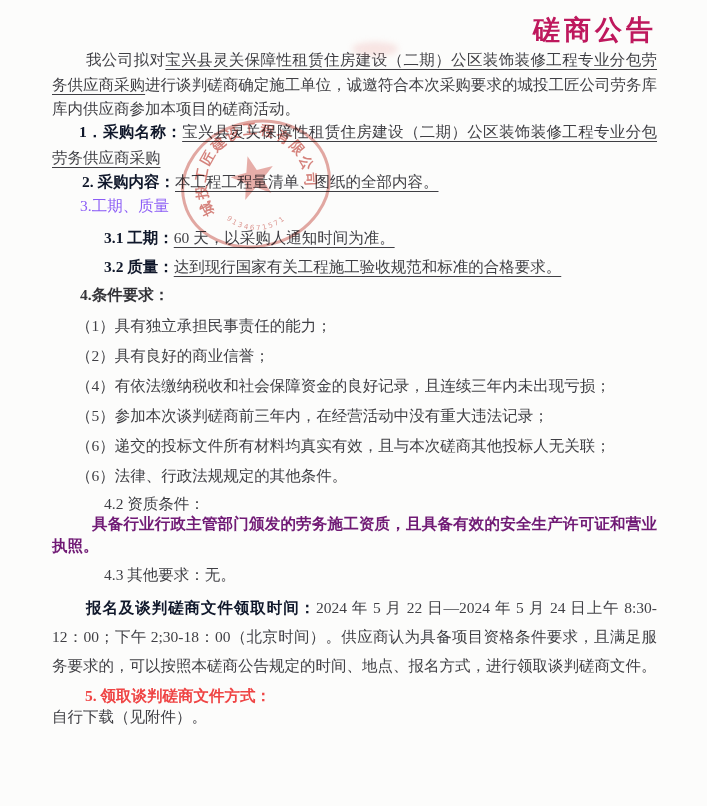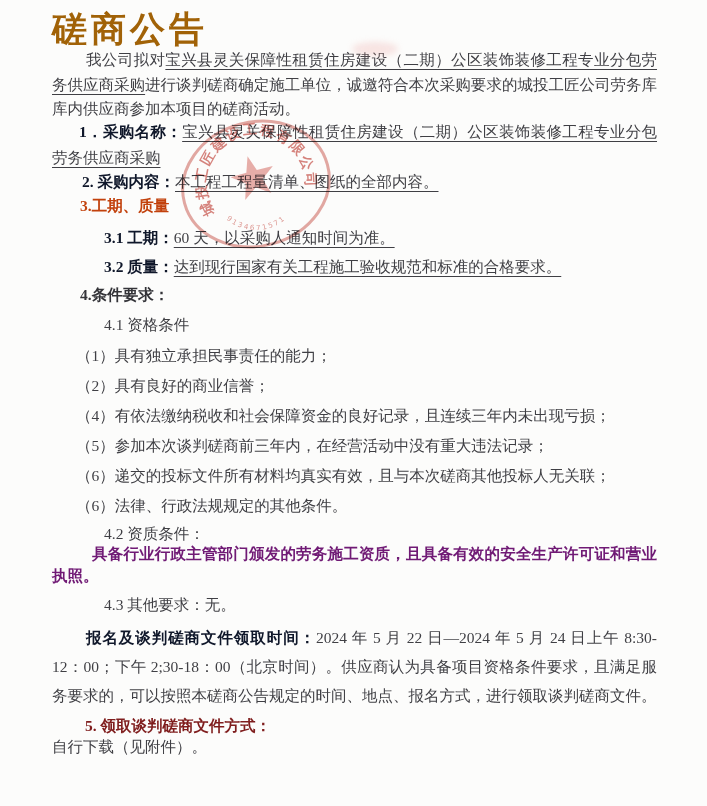--- a/index.html
+++ b/index.html
@@ -5,41 +5,41 @@
   html,body{margin:0;padding:0}
   body{
     width:707px;height:806px;position:relative;overflow:hidden;
     background:#fcfcfb;color:#3f3f44;
     font-family:"Liberation Serif","DejaVu Serif",serif;
     font-size:15.5px;
   }
   .doc{padding:0 50px 0 52px}
   p{margin:0}
   h1.title{
-    margin:12px 0 0;text-align:left;font-weight:700;color:#a16207;
-    font-size:35px;line-height:36px;letter-spacing:4px;
+    margin:12px 0 0;text-align:right;font-weight:700;color:#be185d;
+    font-size:27px;line-height:36px;letter-spacing:4px;
   }
   .jc{text-align:justify}
   .b{font-weight:700;color:#0f172a}
   .ul{text-decoration:underline;text-underline-offset:4px;text-decoration-thickness:1px}
   .intro   {line-height:24.5px;text-indent:34px}
   .p-item1 {line-height:26px;text-indent:27px;margin-top:-3px}
   .p-item2 {line-height:25px;text-indent:30px;margin-top:-2px}
-  .p-h3    {line-height:30px;text-indent:28px;margin-top:-3px;font-weight:700;color:#c2410c}
+  .p-h3    {line-height:30px;text-indent:28px;margin-top:-3px;font-weight:400;color:#8b5cf6}
   .p-31    {line-height:30px;text-indent:52px;margin-top:2px}
   .p-32    {line-height:30px;text-indent:52px;margin-top:-1px}
   .p-h4    {line-height:30px;text-indent:28px;margin-top:-2px;font-weight:700;color:#333338}
   .p-41    {line-height:30px;text-indent:52px}
   .p-q     {line-height:30px;text-indent:24px}
   .p-q-first{margin-top:1px}
   .p-42    {line-height:30px;text-indent:52px;margin-top:-2px}
   .p-bold  {line-height:22px;text-indent:40px;margin-top:-6px;font-weight:700;color:#701a75}
   .p-43    {line-height:30px;text-indent:52px;margin-top:3px}
   .p-signup{line-height:29px;text-indent:34px;margin-top:3px}
-  .p-h5    {line-height:24px;text-indent:33px;margin-top:4px;font-weight:700;color:#7f1d1d}
+  .p-h5    {line-height:24px;text-indent:33px;margin-top:4px;font-weight:700;color:#ef4444}
   .p-dl    {line-height:21px;margin-top:-2px}
   .stamp{
     position:absolute;left:176px;top:116px;width:160px;height:136px;
     mix-blend-mode:multiply;opacity:.85;filter:blur(.3px);
   }
   .smudge{
     position:absolute;left:352px;top:42px;width:46px;height:14px;
     border-radius:50%;background:rgba(236,164,160,.28);filter:blur(3px);
   }
 </style>
@@ -57,21 +57,20 @@
   <p class="p-item2"><span class="b">2. 采购内容：</span><span class="ul">本工程工程量清单、图纸的全部内容。</span></p>
 
   <p class="p-h3">3.工期、质量</p>
 
   <p class="p-31"><span class="b">3.1 工期：</span><span class="ul">60 天，以采购人通知时间为准。</span></p>
 
   <p class="p-32"><span class="b">3.2 质量：</span><span class="ul">达到现行国家有关工程施工验收规范和标准的合格要求。</span></p>
 
   <p class="p-h4">4.条件要求：</p>
 
-  <p class="p-41">4.1 资格条件</p>
 
   <p class="p-q p-q-first">（1）具有独立承担民事责任的能力；</p>
   <p class="p-q">（2）具有良好的商业信誉；</p>
   <p class="p-q">（4）有依法缴纳税收和社会保障资金的良好记录，且连续三年内未出现亏损；</p>
   <p class="p-q">（5）参加本次谈判磋商前三年内，在经营活动中没有重大违法记录；</p>
   <p class="p-q">（6）递交的投标文件所有材料均真实有效，且与本次磋商其他投标人无关联；</p>
   <p class="p-q">（6）法律、行政法规规定的其他条件。</p>
 
   <p class="p-42">4.2 资质条件：</p>
 

